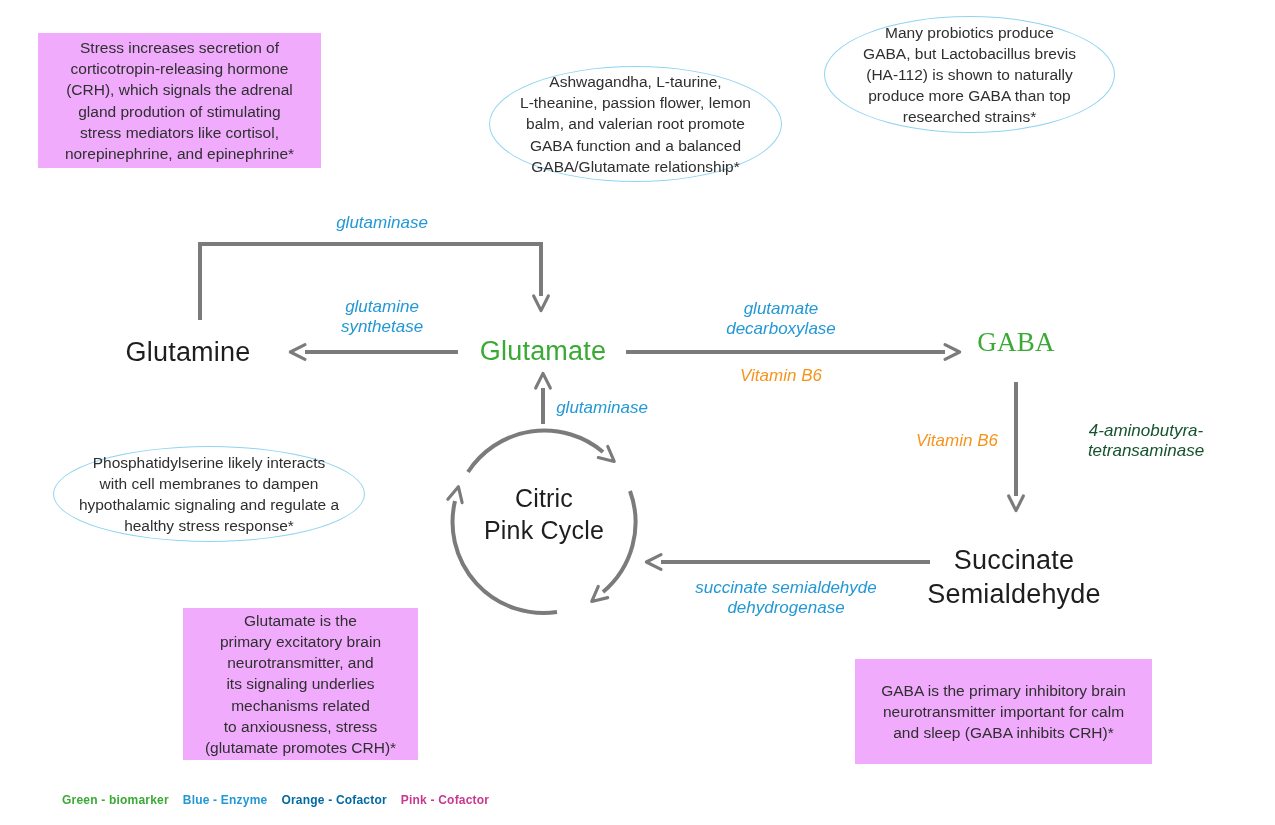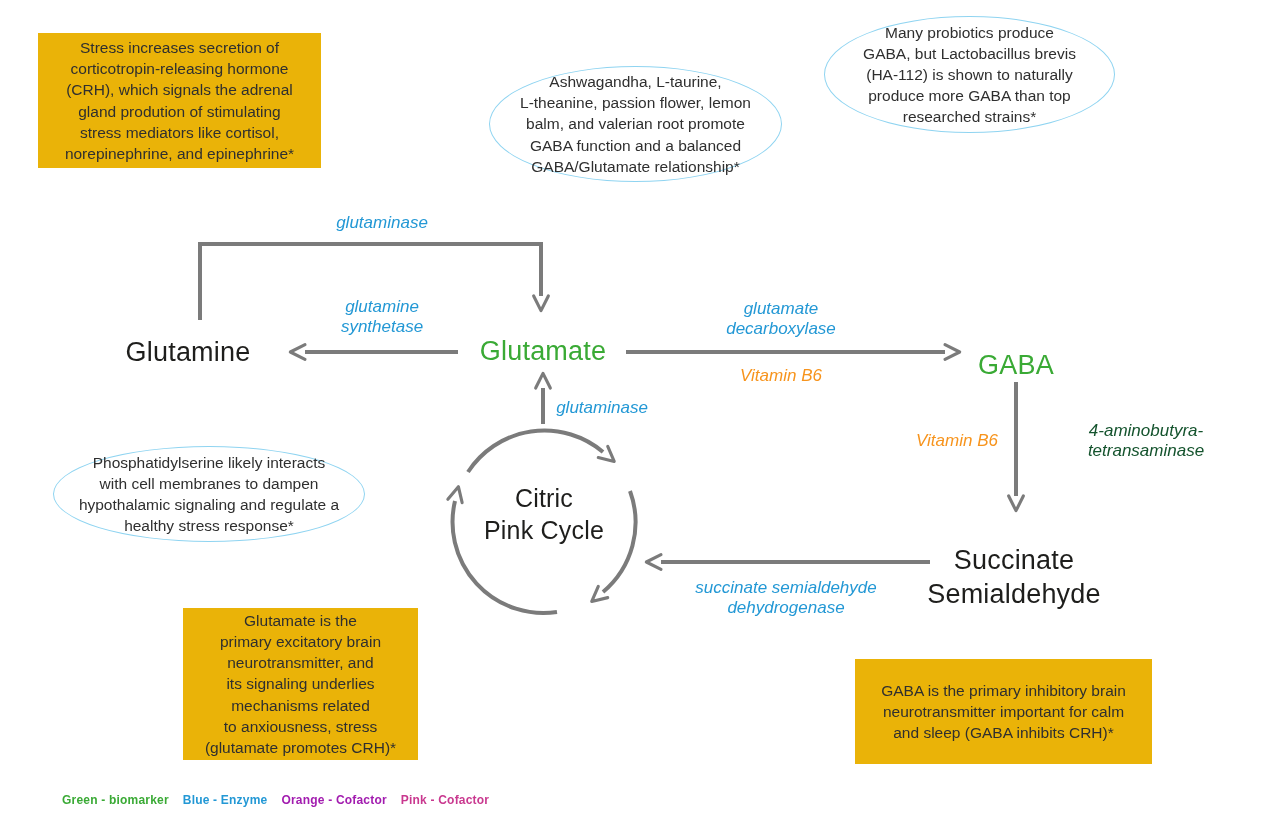--- a/index.html
+++ b/index.html
@@ -18,21 +18,21 @@
     position: absolute;
     display: flex;
     align-items: center;
     justify-content: center;
     text-align: center;
     white-space: pre-line;
     font-size: 15.5px;
     line-height: 1.36;
     color: #2f2f2f;
   }
-  .note { background: #eab308; }
+  .note { background: #f0abfc; }
   .bubble {
     background: #ffffff;
     border: 1.5px solid #8fd4f1;
     border-radius: 50%;
   }
 
   .node {
     position: absolute;
     transform: translate(-50%, -50%);
     font-size: 27px;
@@ -118,21 +118,21 @@
 (HA-112) is shown to naturally
 produce more GABA than top
 researched strains*</div>
   <div class="bubble" style="left:53px; top:446px; width:312px; height:96px;">Phosphatidylserine likely interacts
 with cell membranes to dampen
 hypothalamic signaling and regulate a
 healthy stress response*</div>
 
   <div class="node" style="left:188px; top:352px;">Glutamine</div>
   <div class="node biomarker" style="left: 543px; top: 351px; color: rgb(58, 170, 53);">Glutamate</div>
-  <div class="node biomarker" style="left: 1016px; top: 365px; color: rgb(58, 170, 53);">GABA</div>
+  <div class="node biomarker" style="left: 1016px; top: 342px; color: rgb(58, 170, 53); font-family: Liberation Serif, serif;">GABA</div>
   <div class="node" style="left:544px; top:514px; font-size:25px;">Citric
 Pink Cycle</div>
   <div class="node" style="left:1014px; top:577px;">Succinate
 Semialdehyde</div>
 
   <div class="lbl enzyme" style="left: 382px; top: 223px; color: rgb(35, 152, 213);">glutaminase</div>
   <div class="lbl enzyme" style="left: 382px; top: 317px; color: rgb(35, 152, 213);">glutamine
 synthetase</div>
   <div class="lbl enzyme" style="left: 781px; top: 319px; color: rgb(35, 152, 213);">glutamate
 decarboxylase</div>
@@ -141,17 +141,17 @@
 tetransaminase</div>
   <div class="lbl enzyme" style="left: 786px; top: 598px; color: rgb(35, 152, 213);">succinate semialdehyde
 dehydrogenase</div>
 
   <div class="lbl cofactor" style="left: 781px; top: 376px; color: rgb(247, 148, 29);">Vitamin B6</div>
   <div class="lbl cofactor" style="left: 957px; top: 441px; color: rgb(247, 148, 29);">Vitamin B6</div>
 
   <div class="legend">
     <span style="color: rgb(58, 170, 53);">Green - biomarker</span>
     <span style="color: rgb(35, 152, 213);">Blue - Enzyme</span>
-    <span style="color: #a21caf;">Orange - Cofactor</span>
+    <span style="color: #0369a1;">Orange - Cofactor</span>
     <span style="color: rgb(201, 56, 143);">Pink - Cofactor</span>
   </div>
 
 </div>
 
 </body></html>

